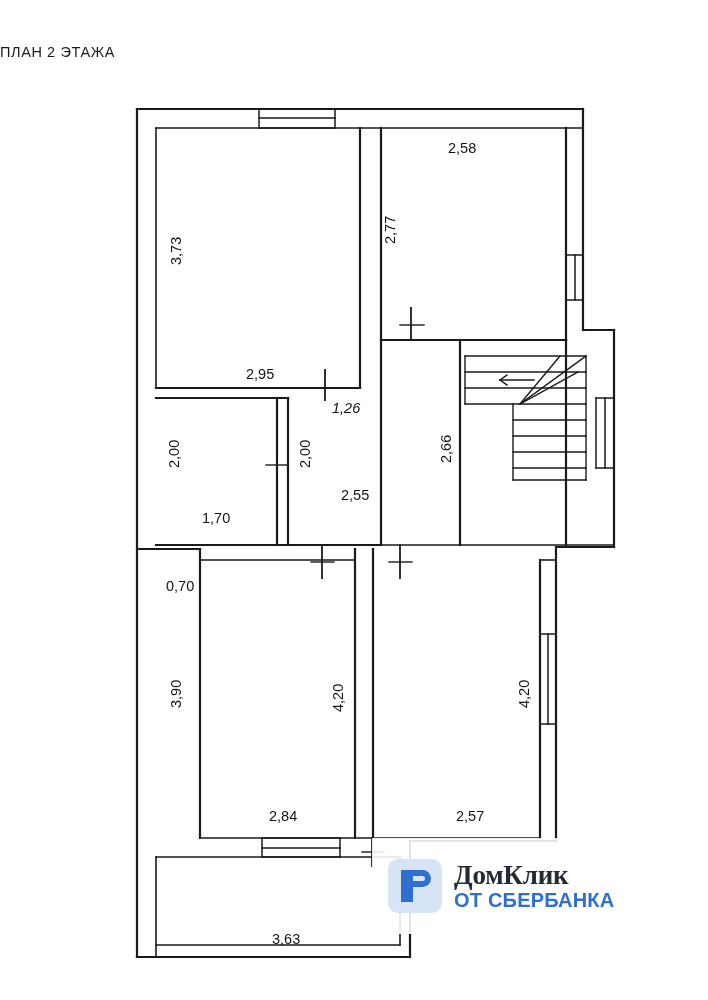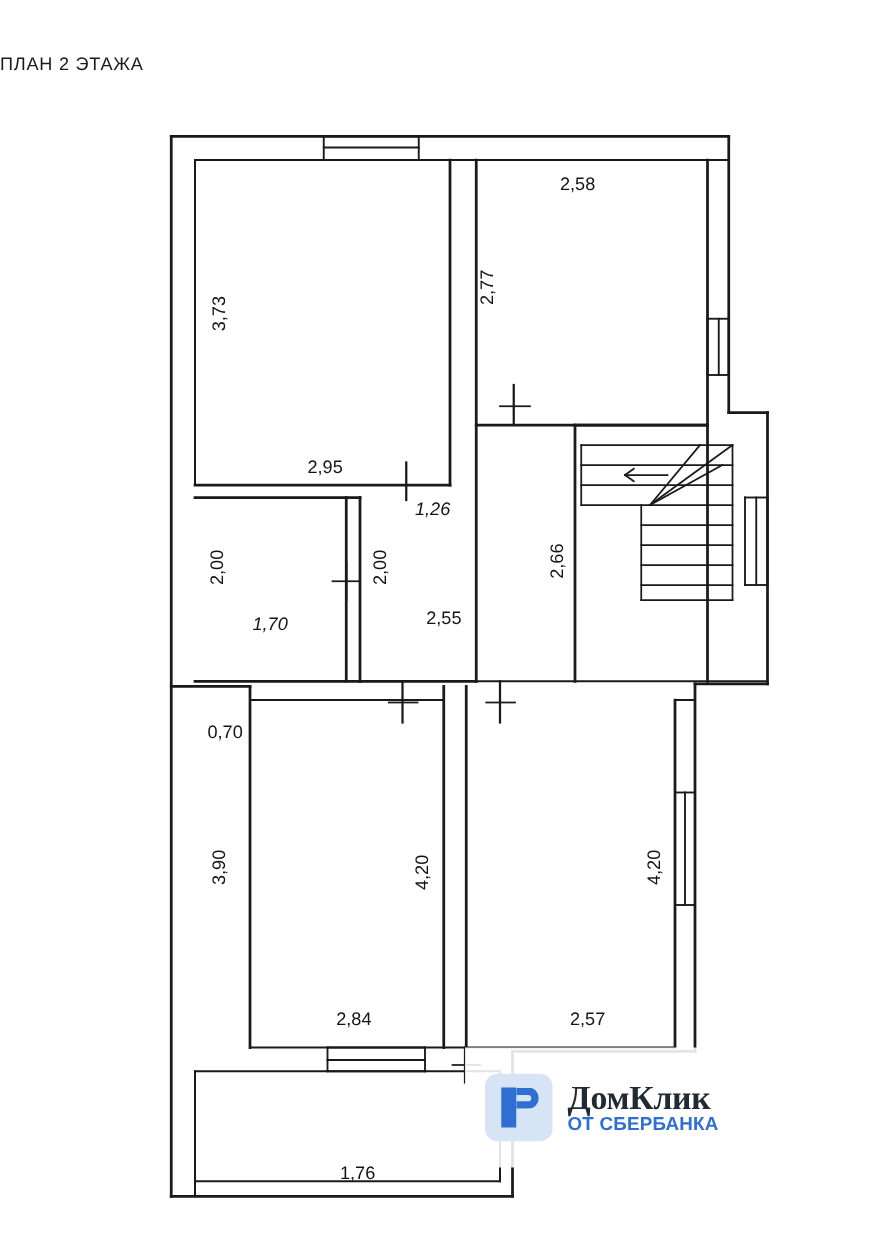--- a/index.html
+++ b/index.html
@@ -126,21 +126,21 @@
   }
   .wm-domclick .words { line-height: 1.06; }
   .wm-domclick .w1 {
     font-size: 27px;
     font-weight: 700;
     color: #222b33;
     letter-spacing: -0.2px;
     font-family: Liberation Serif, serif;
   }
   .wm-domclick .w2 {
-    font-size: 15px;
+    font-size: 20px;
     font-weight: 700;
     color: #2f6fd0;
     letter-spacing: 0.2px;
   }
 </style>
 </head>
 <body>
 
 <div id="plan-root">
 
@@ -291,29 +291,29 @@
   </svg>
 
   <div class="dim" style="left:448px; top:140px;">2,58</div>
   <div class="dim vert" style="left:382px; top:244px;">2,77</div>
   <div class="dim vert" style="left:168px; top:265px;">3,73</div>
   <div class="dim" style="left:246px; top:366px;">2,95</div>
   <div class="dim" style="left:332px; top:400px;font-style:italic;">1,26</div>
   <div class="dim vert" style="left:166px; top:468px;">2,00</div>
   <div class="dim vert" style="left:297px; top:468px;">2,00</div>
   <div class="dim vert" style="left:438px; top:463px;">2,66</div>
-  <div class="dim" style="left:202px; top:492px;font-style:italic;">1,70</div>
+  <div class="dim" style="left:202px; top:510px;">1,70</div>
   <div class="dim" style="left:341px; top:487px;">2,55</div>
   <div class="dim" style="left:166px; top:578px;">0,70</div>
   <div class="dim vert" style="left:168px; top:708px;">3,90</div>
   <div class="dim vert" style="left:330px; top:712px;">4,20</div>
   <div class="dim vert" style="left:516px; top:708px;">4,20</div>
   <div class="dim" style="left:232px; top:808px;margin-left:37px;">2,84</div>
   <div class="dim" style="left:456px; top:808px;">2,57</div>
-  <div class="dim" style="left:272px; top:931px;">1,76</div>
+  <div class="dim" style="left:272px; top:931px;">3,63</div>
 
 
   <div class="wm-domclick">
     <div class="logo"></div>
     <div class="words">
       <div class="w1">ДомКлик</div>
       <div class="w2">ОТ СБЕРБАНКА</div>
     </div>
   </div>
 

